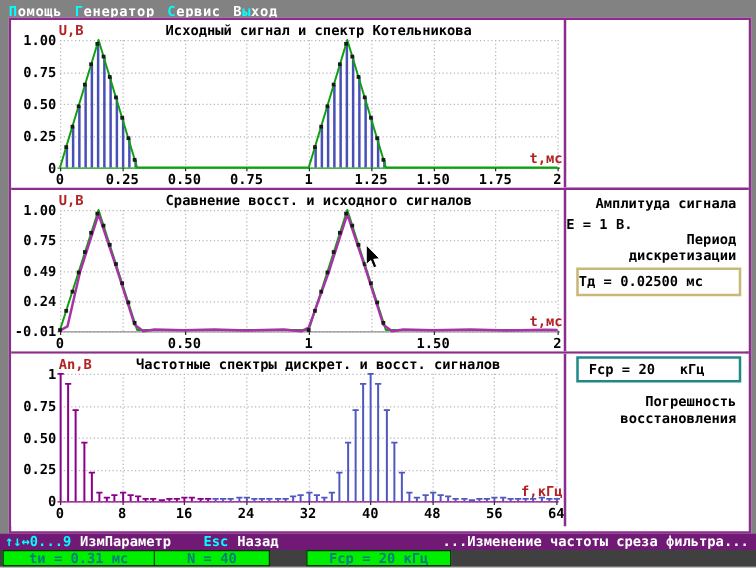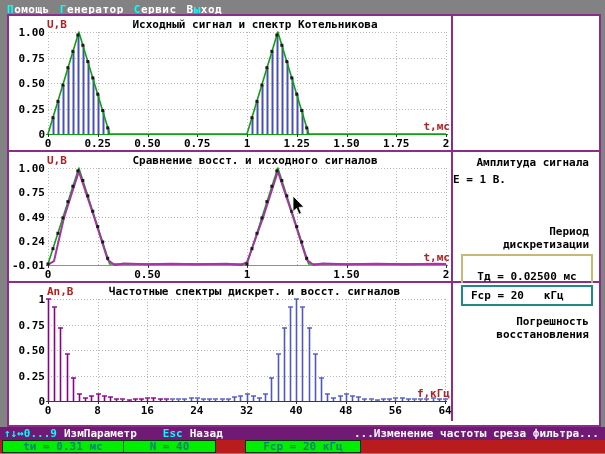--- a/index.html
+++ b/index.html
@@ -15,28 +15,28 @@
           border:2px solid #8b2e8b;}
   .row{display:flex;border-bottom:2px solid #8b2e8b}
   .row:last-child{border-bottom:none}
   .chartcell{width:444px;border-right:2px solid #8b2e8b;position:relative;background:#fff}
   .infocell{width:144px;font-weight:bold;font-size:11px;color:#000;display:flex;
             flex-direction:column;background:#fff}
   .redbox{margin:9px auto 0;width:126px;border:2px solid #e03030;color:#e03030;
           text-align:center;padding:2px 2px;line-height:1.2;font-weight:bold}
   .ptitle{text-align:right;padding-right:8px;line-height:1.18;white-space:normal}
   .pvalue{padding-right:10px;margin-top:3px}
-  .tanbox{width:132px;margin:2px 4px 0 auto;border:2px solid #c8b878;text-align:center;
-          padding:14px 0;white-space:pre}
+  .tanbox{width:132px;margin:2px 4px 0 auto;border:2px solid #c8b878;text-align:left;
+          padding:3px 0;white-space:pre}
   .tealbox{width:132px;margin:2px 4px 0 auto;border:2px solid #208888;text-align:left;
            padding:2px 0 2px 8px;white-space:pre}
   .hintbar{position:absolute;left:0;top:427px;width:605px;height:13px;background:#701a75;
            display:flex;align-items:center;font-size:11px;font-weight:bold;color:#fff}
   .hintbar span{white-space:pre}
-  .statusbar{position:absolute;left:0;top:440px;width:605px;height:13px;background:#b91c1c}
+  .statusbar{position:absolute;left:0;top:440px;width:605px;height:13px;background:#404040}
   .gbox{position:absolute;top:0;height:13px;background:#00ee00;border:1px solid #083008;
         display:flex;font-size:11px;font-weight:bold;color:#007d7d;line-height:11px}
   .gcell{display:flex;align-items:center;justify-content:center;white-space:pre}
   .cursor{position:absolute;left:292px;top:196px;pointer-events:none}
   svg text{font-family:"DejaVu Sans Mono","Liberation Mono",monospace}
 </style>
 </head>
 <body>
 
 <div class="menubar">
@@ -205,21 +205,21 @@
           <rect x="276.29999999999995" y="42.351485148514854" width="3" height="3" fill="#1a1a1a"></rect>
           <rect x="281.275" y="57.71782178217821" width="3" height="3" fill="#1a1a1a"></rect>
           <rect x="286.25" y="73.08415841584159" width="3" height="3" fill="#1a1a1a"></rect>
           <rect x="291.225" y="88.45049504950495" width="3" height="3" fill="#1a1a1a"></rect>
           <rect x="296.2" y="104.77722772277227" width="3" height="3" fill="#1a1a1a"></rect>
         </svg>
     </div>
     <div class="infocell">
       <div class="ptitle" style="margin-top:5px">Амплитуда сигнала</div>
       <div class="pvalue">Е = 1 В.</div>
-      <div class="ptitle" style="margin-top:40px;width:110px;align-self:flex-end">Период дискретизации</div>
+      <div class="ptitle" style="width:110px;align-self:flex-end">Период дискретизации</div>
       <div class="tanbox">Тд = 0.02500 мс</div>
     </div>
   </div>
   <div class="row" style="height:138px">
     <div class="chartcell">
       <svg id="chart3" width="444" height="138">
           <line x1="39.5" y1="16" x2="39.5" y2="118" stroke="#b8b8b8" stroke-dasharray="1,2"></line>
           <line x1="89.5" y1="16" x2="89.5" y2="118" stroke="#b8b8b8" stroke-dasharray="1,2"></line>
           <line x1="138.5" y1="16" x2="138.5" y2="118" stroke="#b8b8b8" stroke-dasharray="1,2"></line>
           <line x1="188.5" y1="16" x2="188.5" y2="118" stroke="#b8b8b8" stroke-dasharray="1,2"></line>

